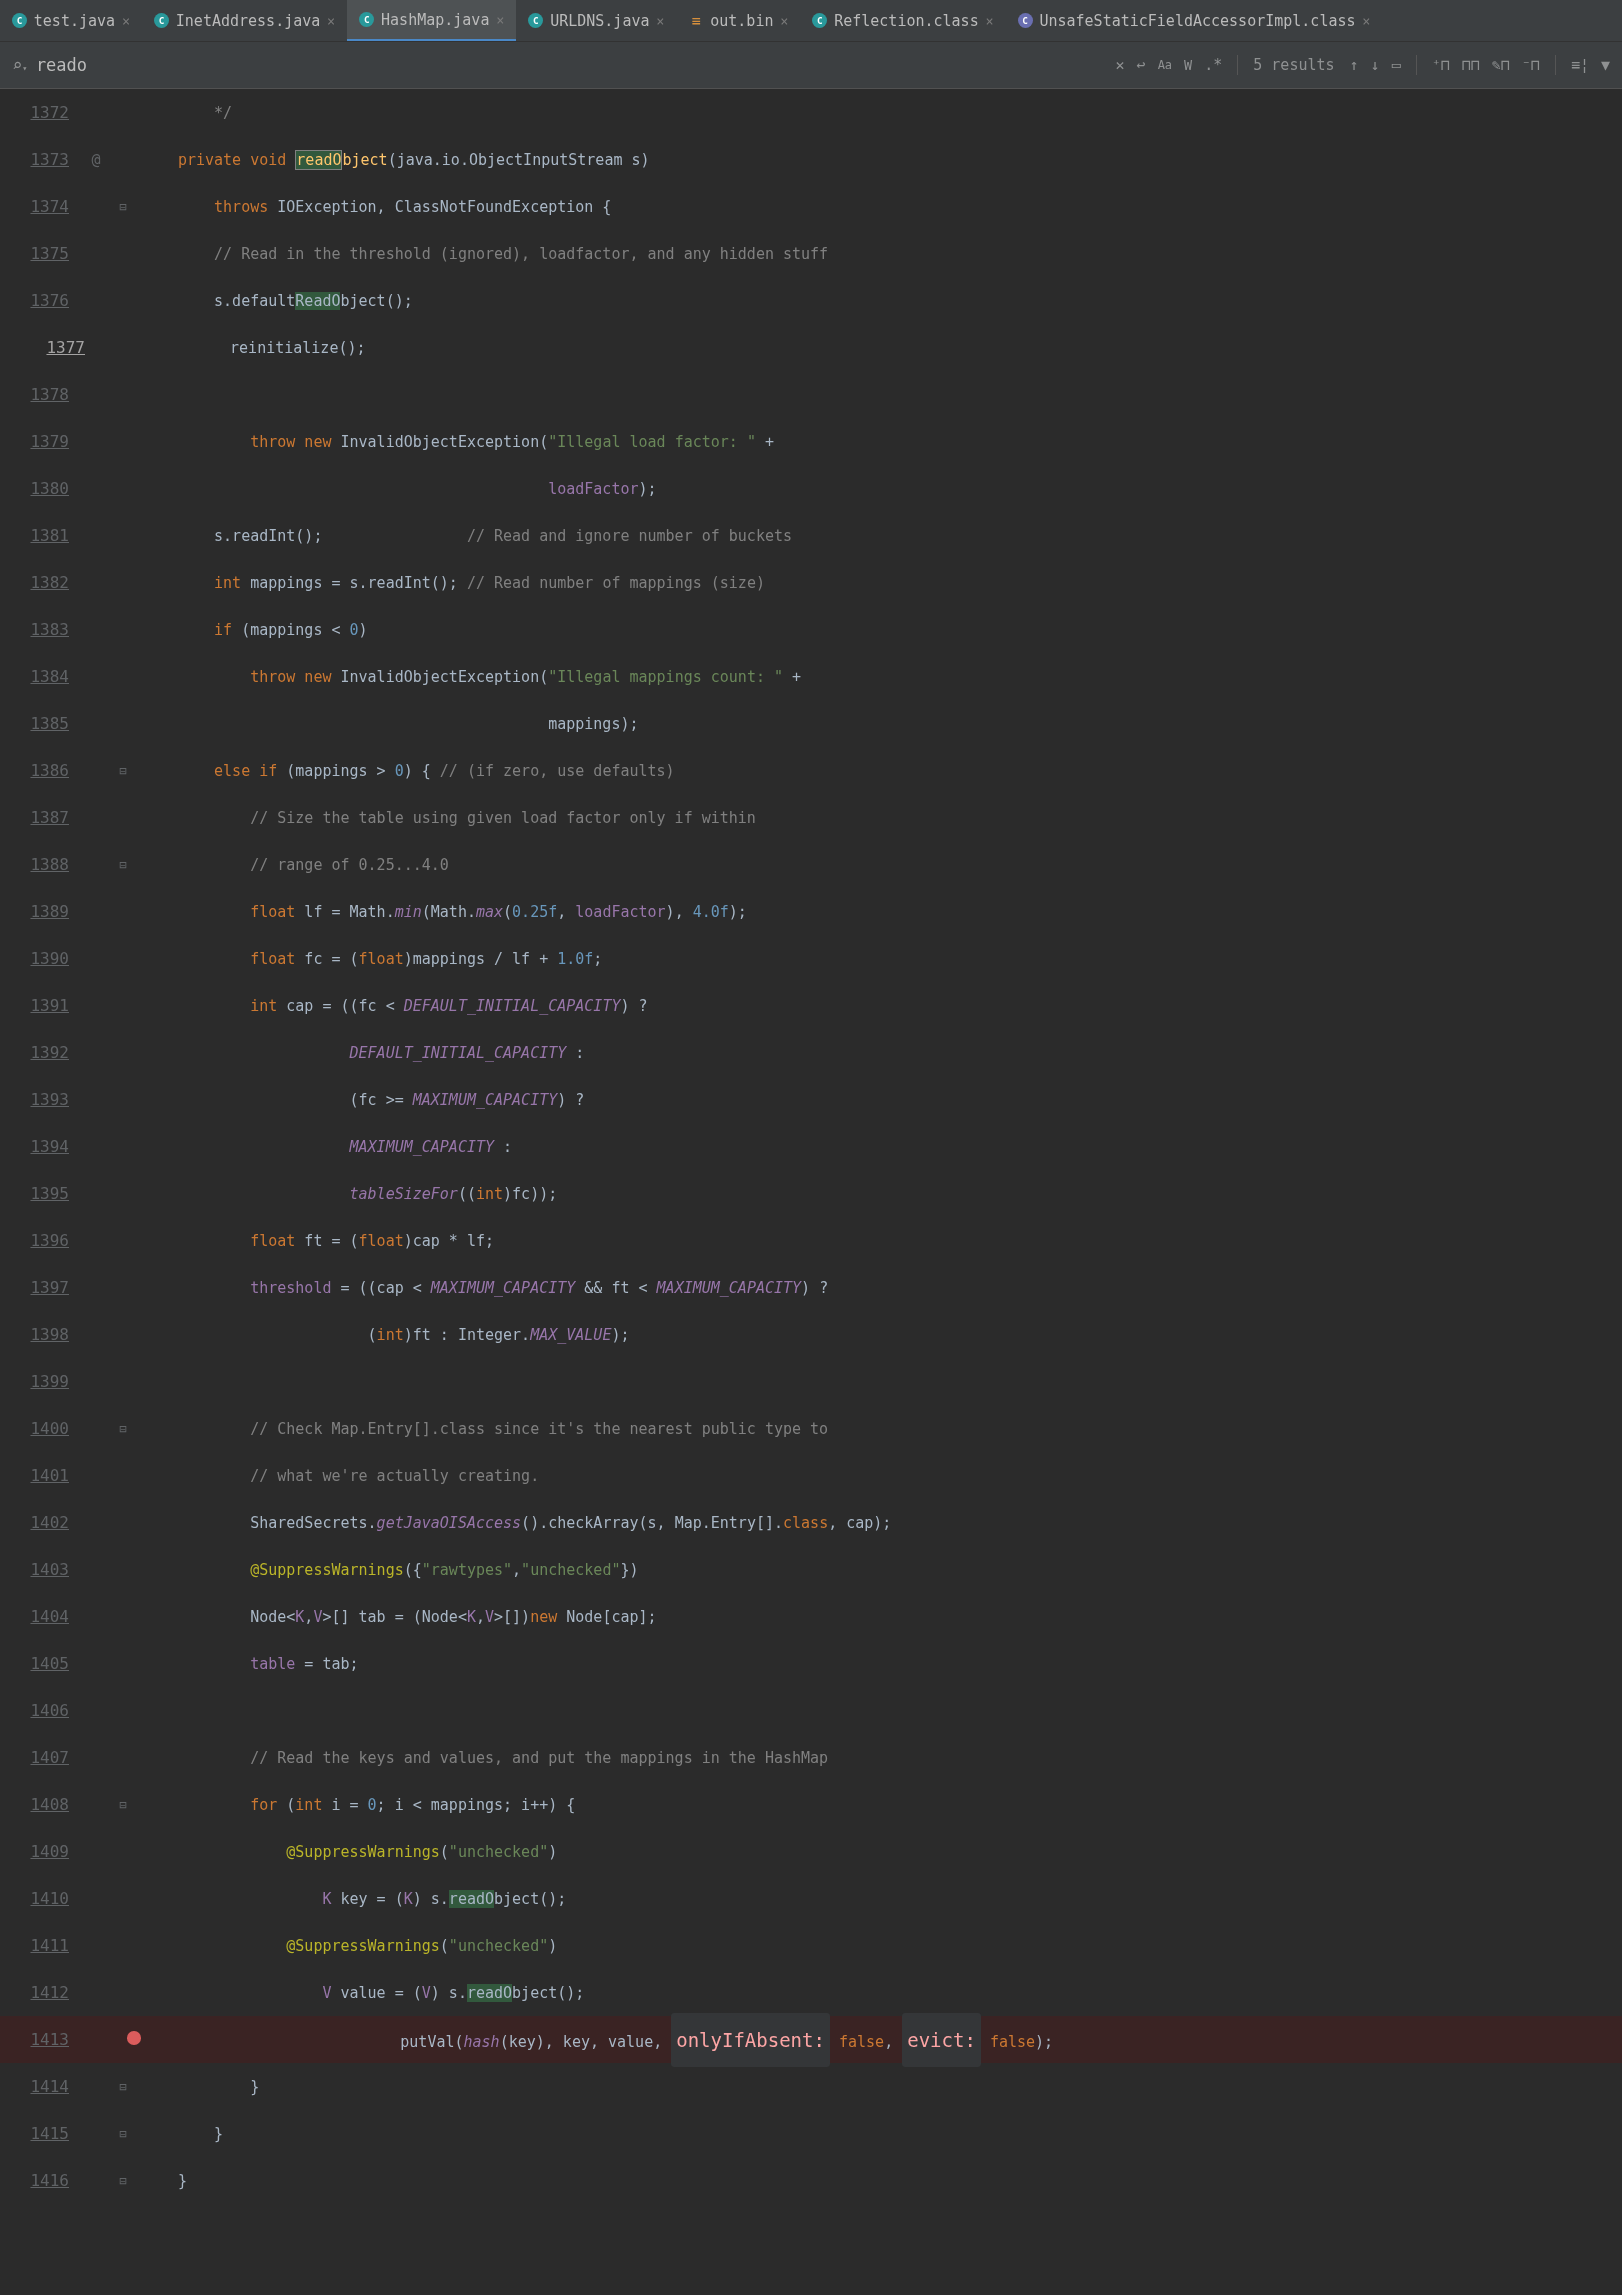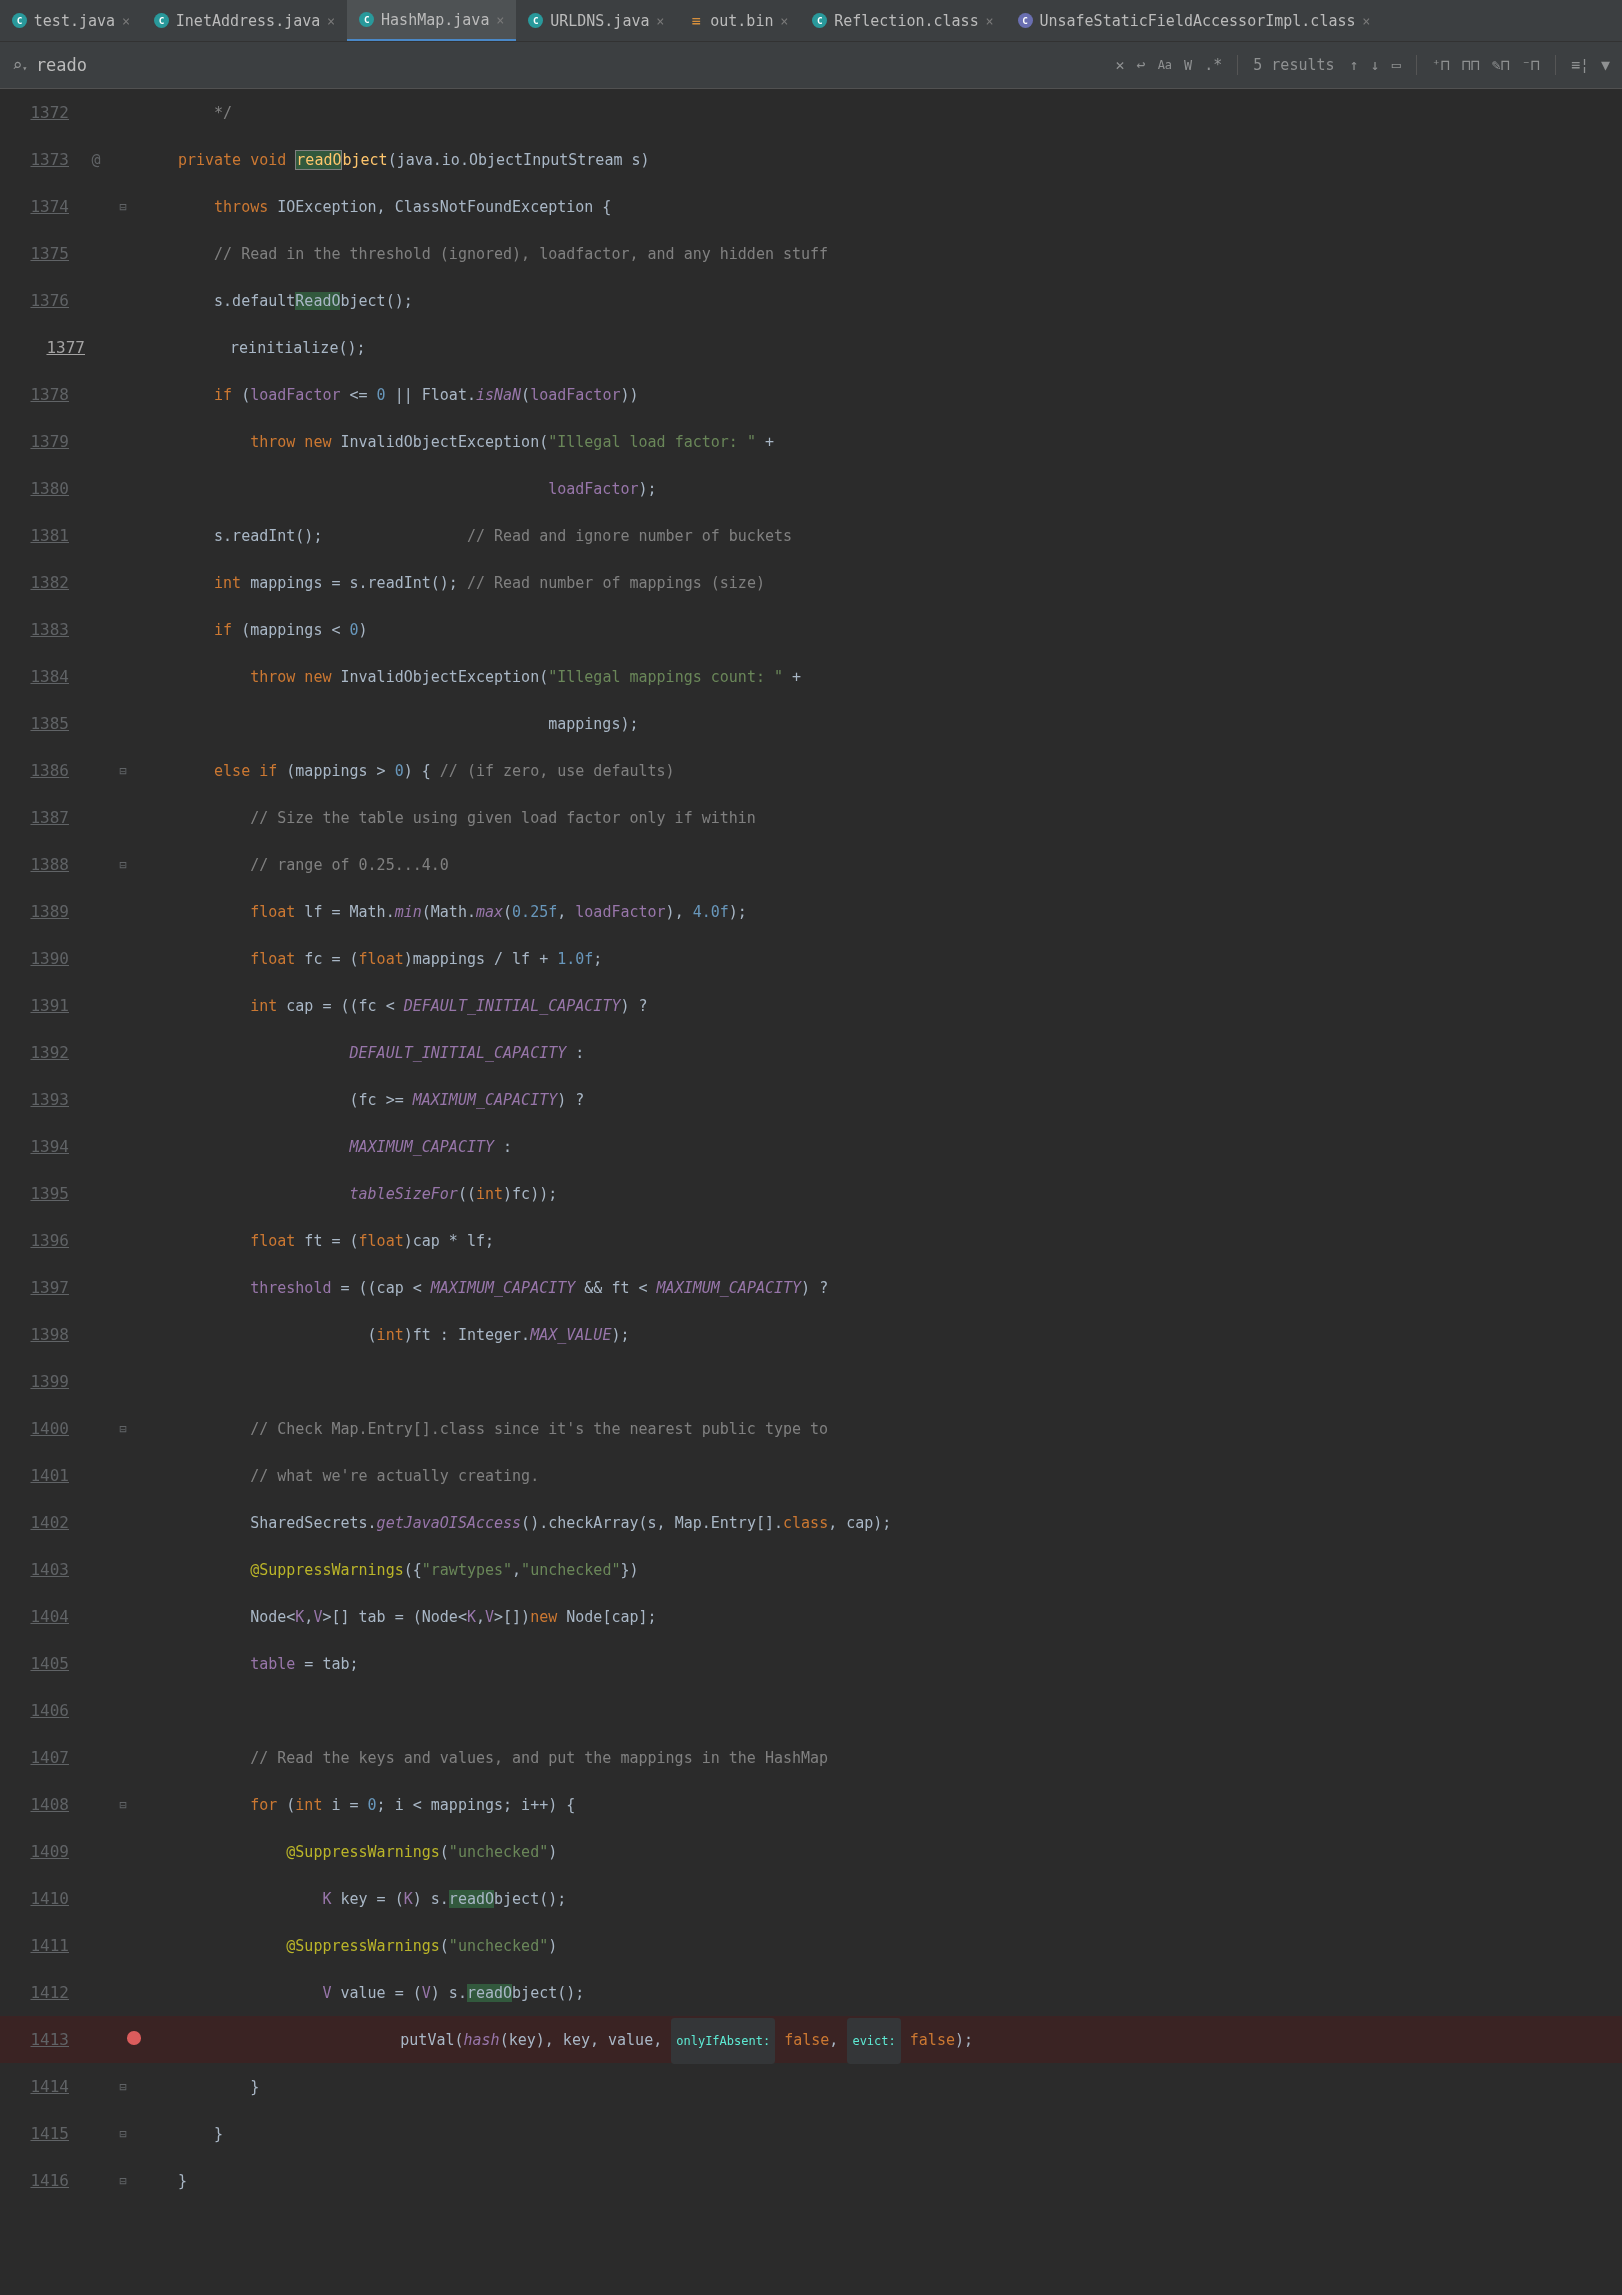--- a/index.html
+++ b/index.html
@@ -125,21 +125,21 @@
   }
   
   .kw { color: #cc7832; }
   .mtd { color: #ffc66d; }
   .str { color: #6a8759; }
   .cmt { color: #808080; }
   .fld { color: #9876aa; font-style: normal; }
   .fld-i { color: #9876aa; font-style: italic; }
   .num { color: #6897bb; }
   .ann { color: #bbb529; }
-  .hint { color: #5eead4; background: #343638; border-radius:3.4px; padding:16px 5px; font-size:12px; }
+  .hint { color: #fca5a5; background: #343638; border-radius:3.4px; padding:16px 5px; font-size:19px; }
   .hl-box { border: 0.8px solid #808080; background:#32593d; padding: 0 0px; }
   .hl-green { background:#32593d; }
   .search-mag { color:#8f9192; font-size:17px; }
 </style>
 </head>
 <body>
 
 <div class="tab-bar" id="tab-bar">
     <div class="tab">
       <span class="icon-circle ic-teal">C</span>
@@ -248,21 +248,20 @@
       <div class="line">
         <div class="gutter-col current">1377</div>
         <div class="marker-col"></div>
         <div class="fold-col"></div>
         <div class="code-col">        reinitialize();</div>
       </div>
       <div class="line">
         <div class="gutter-col">1378</div>
         <div class="marker-col"></div>
         <div class="fold-col"></div>
-        <div class="code-col">        <span class="kw">if</span> (<span class="fld">loadFactor</span> &lt;= <span class="num">0</span> || Float.<span class="fld-i">isNaN</span>(<span class="fld">loadFactor</span>))</div>
       </div>
       <div class="line">
         <div class="gutter-col">1379</div>
         <div class="marker-col"></div>
         <div class="fold-col"></div>
         <div class="code-col">            <span class="kw">throw new</span> InvalidObjectException(<span class="str">"Illegal load factor: "</span> +</div>
       </div>
       <div class="line">
         <div class="gutter-col">1380</div>
         <div class="marker-col"></div>

